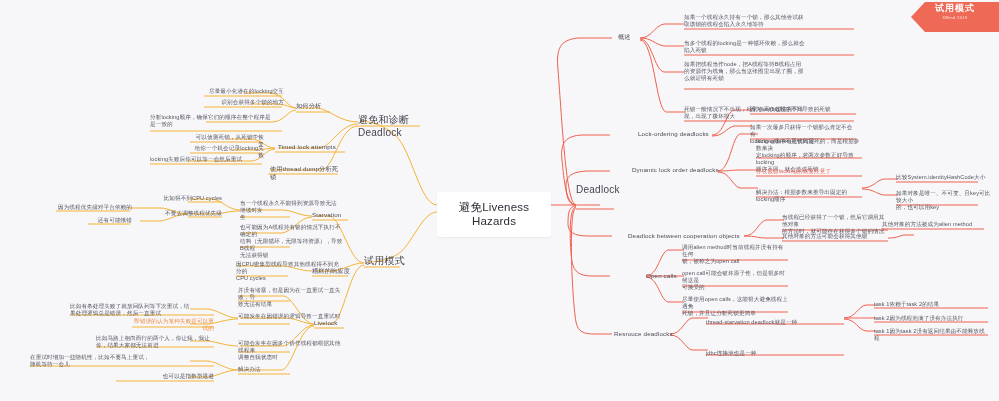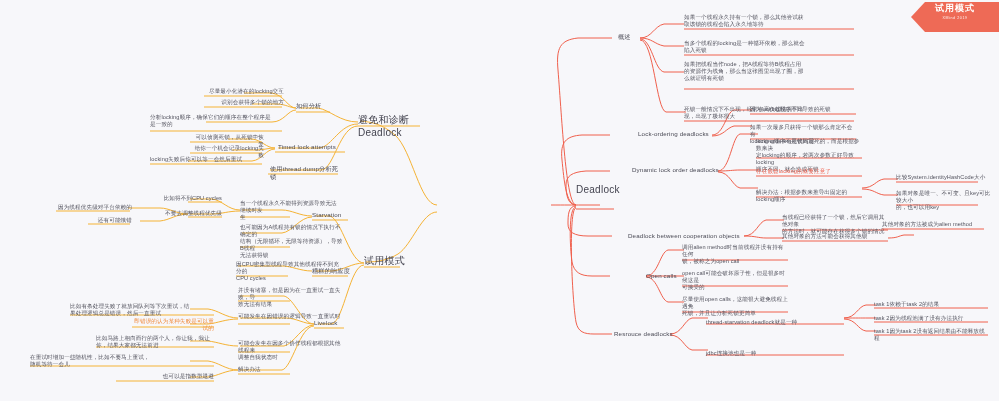--- a/index.html
+++ b/index.html
@@ -223,20 +223,21 @@
 
       <path d="M844,318 C856,318 858,306 866,305 L876,305"></path>
       <path d="M844,318 C858,318 860,318 868,318 L876,318"></path>
       <path d="M844,319 C856,319 858,330 866,331 L876,331"></path>
       <path d="M874,308 L988,308"></path>
       <path d="M874,322 L988,322"></path>
       <path d="M874,335 L988,335"></path>
     </g>
   </svg>
 
+  <div class="node central" style="left:437px; top:192px; width:114px;">避免Liveness Hazards</div>
 
   <div class="node main-topic" style="left:358px; top:114px; width:90px;">避免和诊断Deadlock</div>
 
   <div class="node sub" style="left:296px; top:102px; width:50px;">如何分析</div>
 
   <div class="node leaf" style="left:204px; top:88px; width:80px; text-align:right;">尽量最小化潜在的locking交互</div>
   <div class="node leaf" style="left:204px; top:99px; width:80px; text-align:right;">识别会获得多个锁的地方</div>
   <div class="node leaf" style="left:150px; top:114px; width:134px; text-align:left;">分析locking顺序，确保它们的顺序在整个程序是
 是一致的</div>
 

